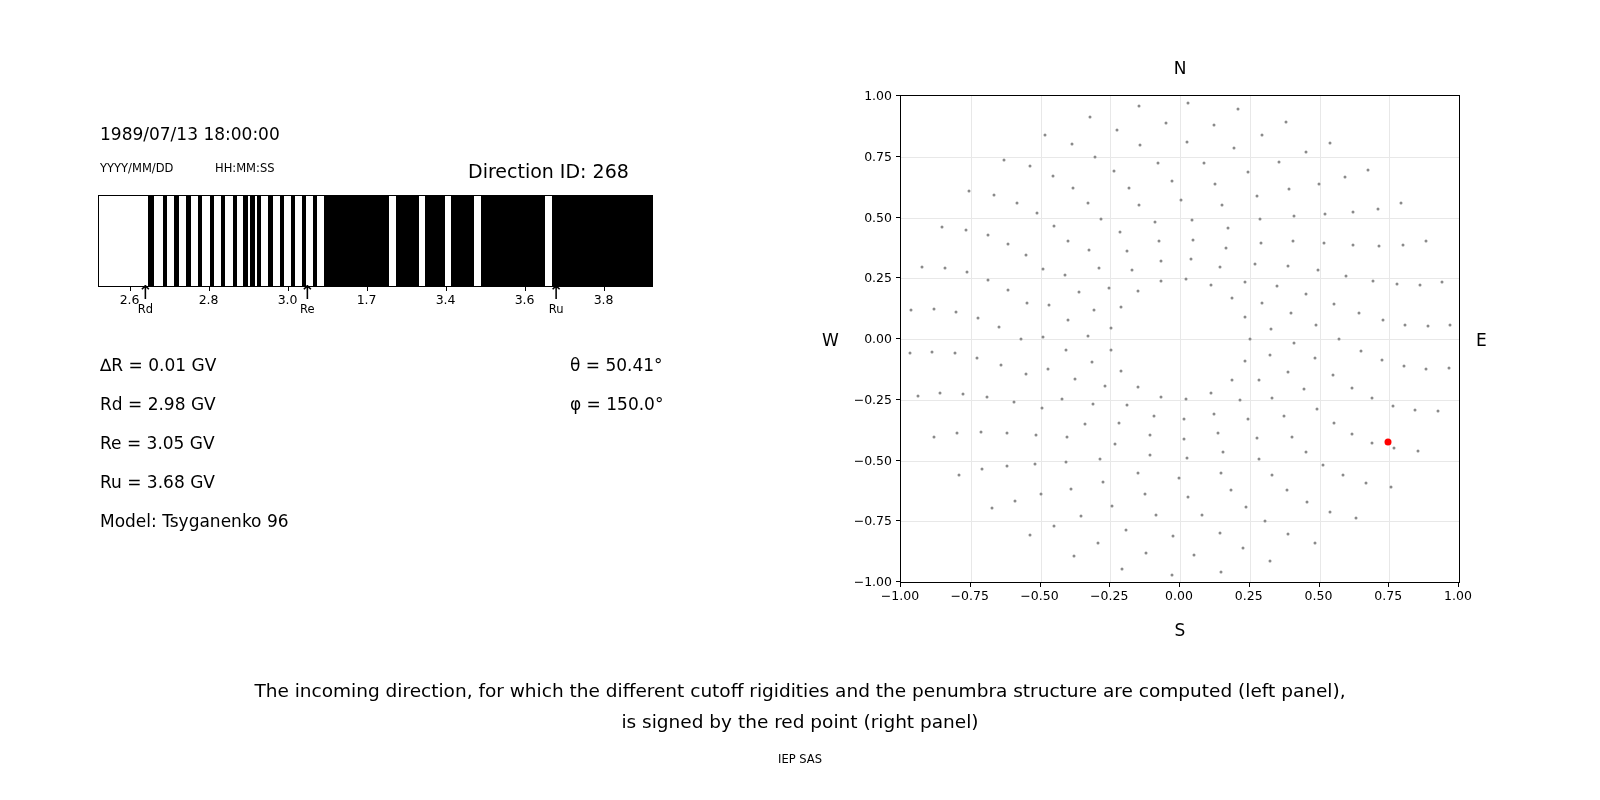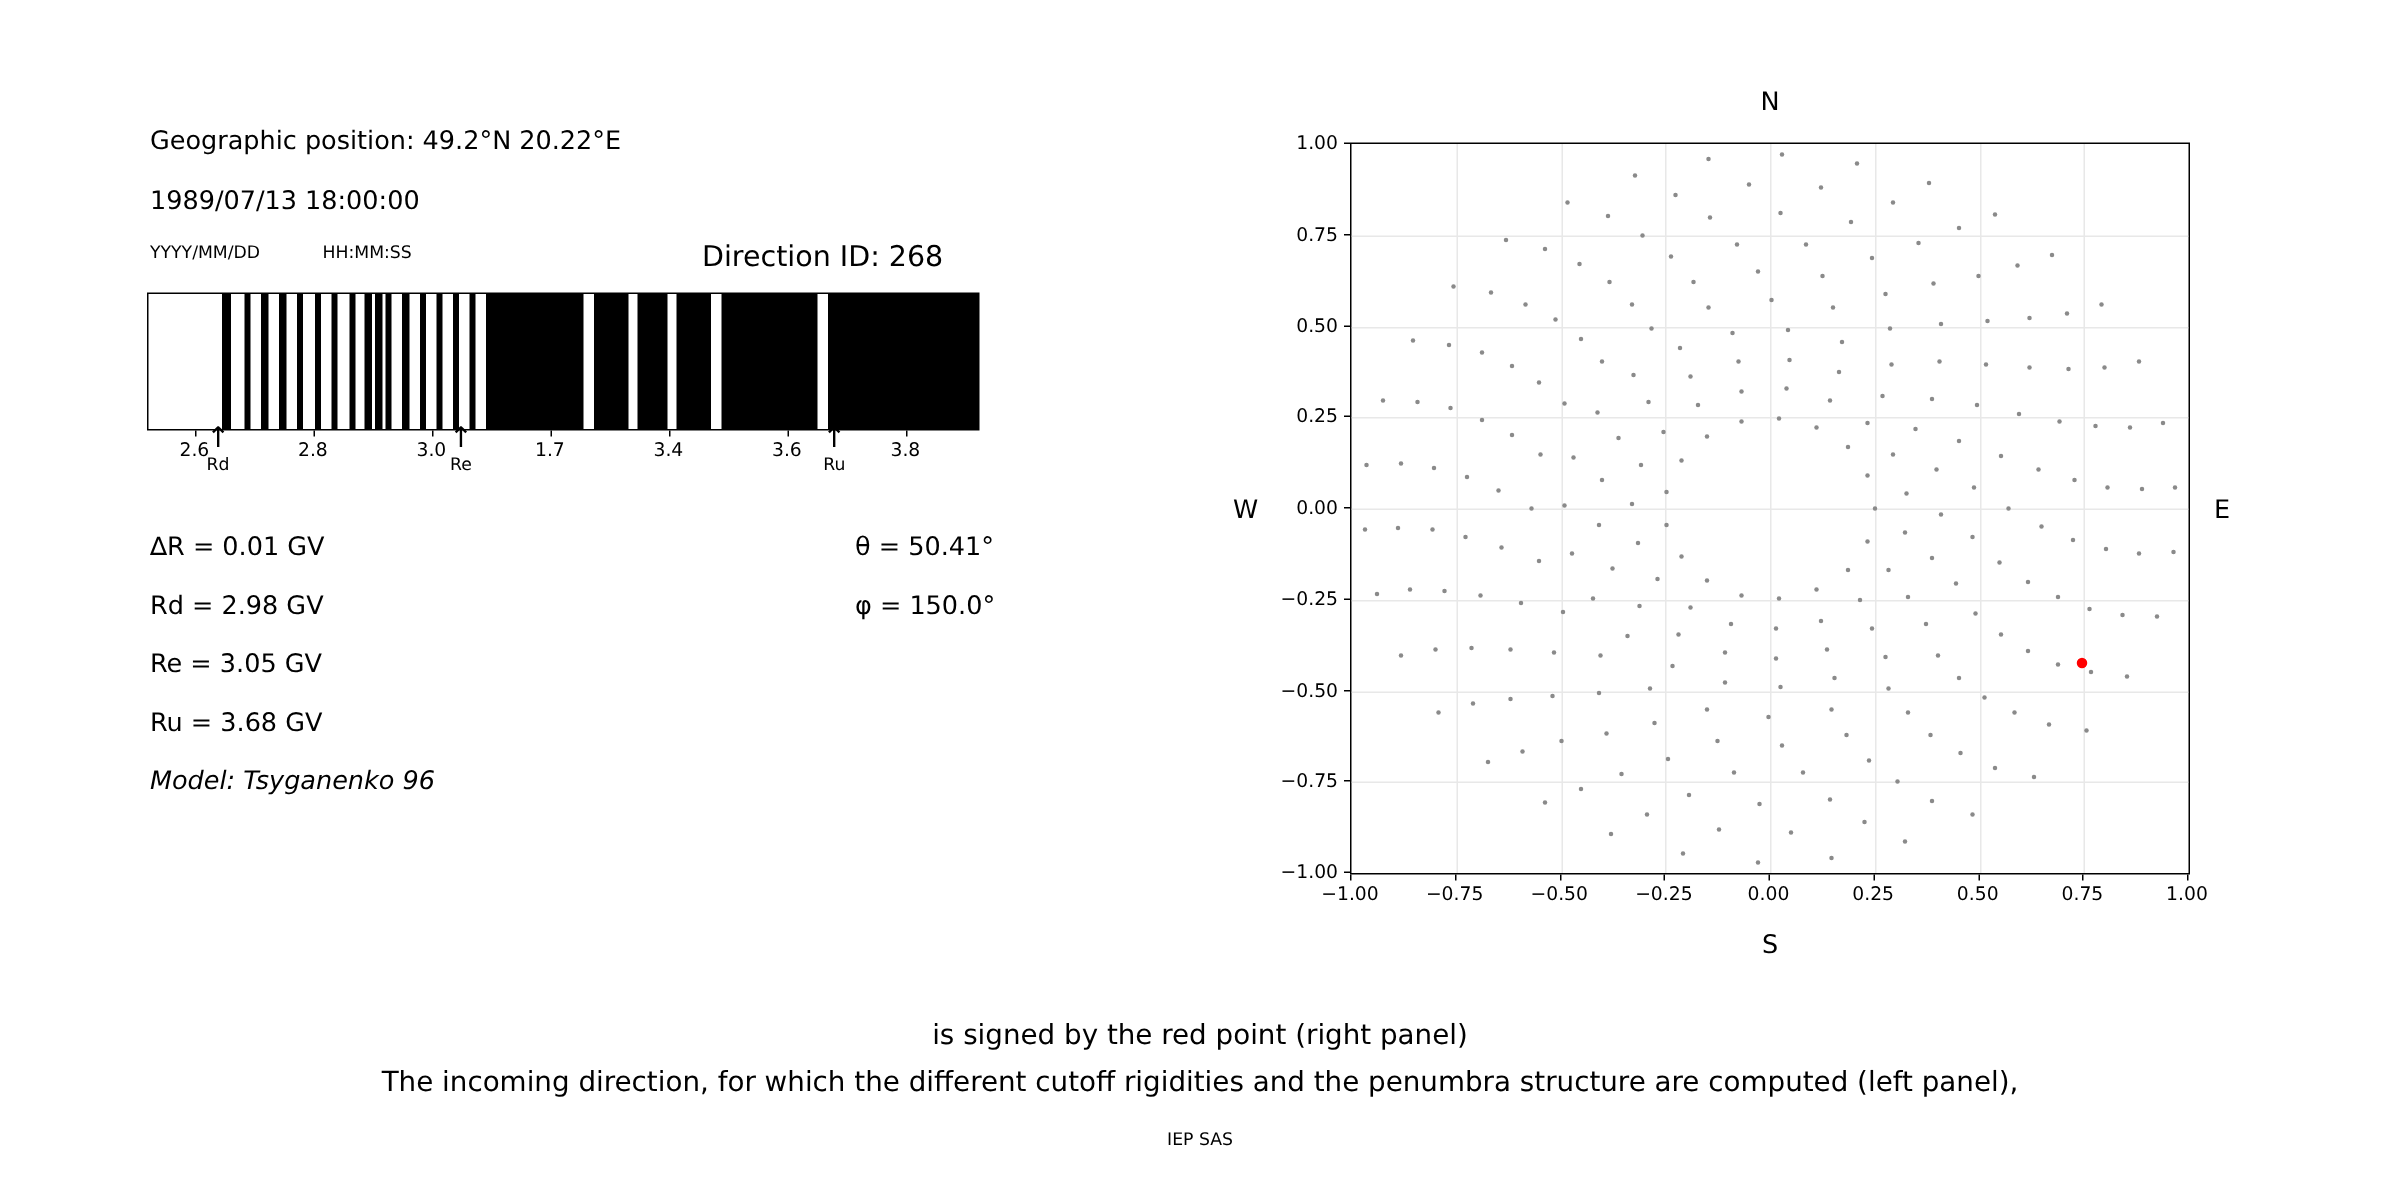--- a/index.html
+++ b/index.html
@@ -106,21 +106,21 @@
     position: absolute;
     font-size: 17px;
     white-space: nowrap;
   }
   .param-col1 { left: 100px; }
   .param-col2 { left: 570px; }
   .p-row0 { top: 355px; }
   .p-row1 { top: 394px; }
   .p-row2 { top: 433px; }
   .p-row3 { top: 472px; }
-  .p-row4 { top: 511px; font-style: italic; }
+  .p-row4 { top: 511px; }
 
   
   #right-panel {
     left: 760px; top: 0; width: 840px; height: 660px;
   }
   #plot-frame {
     position: absolute;
     left: 140px; top: 95px;
     width: 560px; height: 488px;
     border: 1px solid #000000;
@@ -210,21 +210,20 @@
     width: 1600px;
     text-align: center;
     font-size: 11.5px;
   }
 </style>
 </head>
 <body>
 
 <div class="panel" id="left-panel">
 
-  <div class="txt" id="geo-position">Geographic position: 49.2°N 20.22°E</div>
   <div class="txt" id="datetime-value">1989/07/13 18:00:00</div>
   <div class="txt" id="date-format-label">YYYY/MM/DD</div>
   <div class="txt" id="time-format-label">HH:MM:SS</div>
   <div class="txt" id="direction-id">Direction ID: 268</div>
 
   <div id="penumbra-bar">
       <div class="band" style="left: 49.375px; width: 5.925px;"></div>
       <div class="band" style="left: 63.595px; width: 4.74px;"></div>
       <div class="band" style="left: 74.655px; width: 5.135px;"></div>
       <div class="band" style="left: 87.295px; width: 4.345px;"></div>
@@ -594,16 +593,16 @@
     <div class="tickmark-y" style="top: 277.25px;"></div>
     <div class="axis-tick-label axis-tick-y" style="top: 216.5px;">0.50</div>
     <div class="tickmark-y" style="top: 216.5px;"></div>
     <div class="axis-tick-label axis-tick-y" style="top: 155.75px;">0.75</div>
     <div class="tickmark-y" style="top: 155.75px;"></div>
     <div class="axis-tick-label axis-tick-y" style="top: 95px;">1.00</div>
     <div class="tickmark-y" style="top: 95px;"></div>
   </div>
 
 <div id="caption">
+  <div>The incoming direction, for which the different cutoff rigidities and the penumbra structure are computed (left panel),</div>
   <div>is signed by the red point (right panel)</div>
-  <div>The incoming direction, for which the different cutoff rigidities and the penumbra structure are computed (left panel),</div>
 </div>
 <div id="credit">IEP SAS</div>
 
 </body></html>

